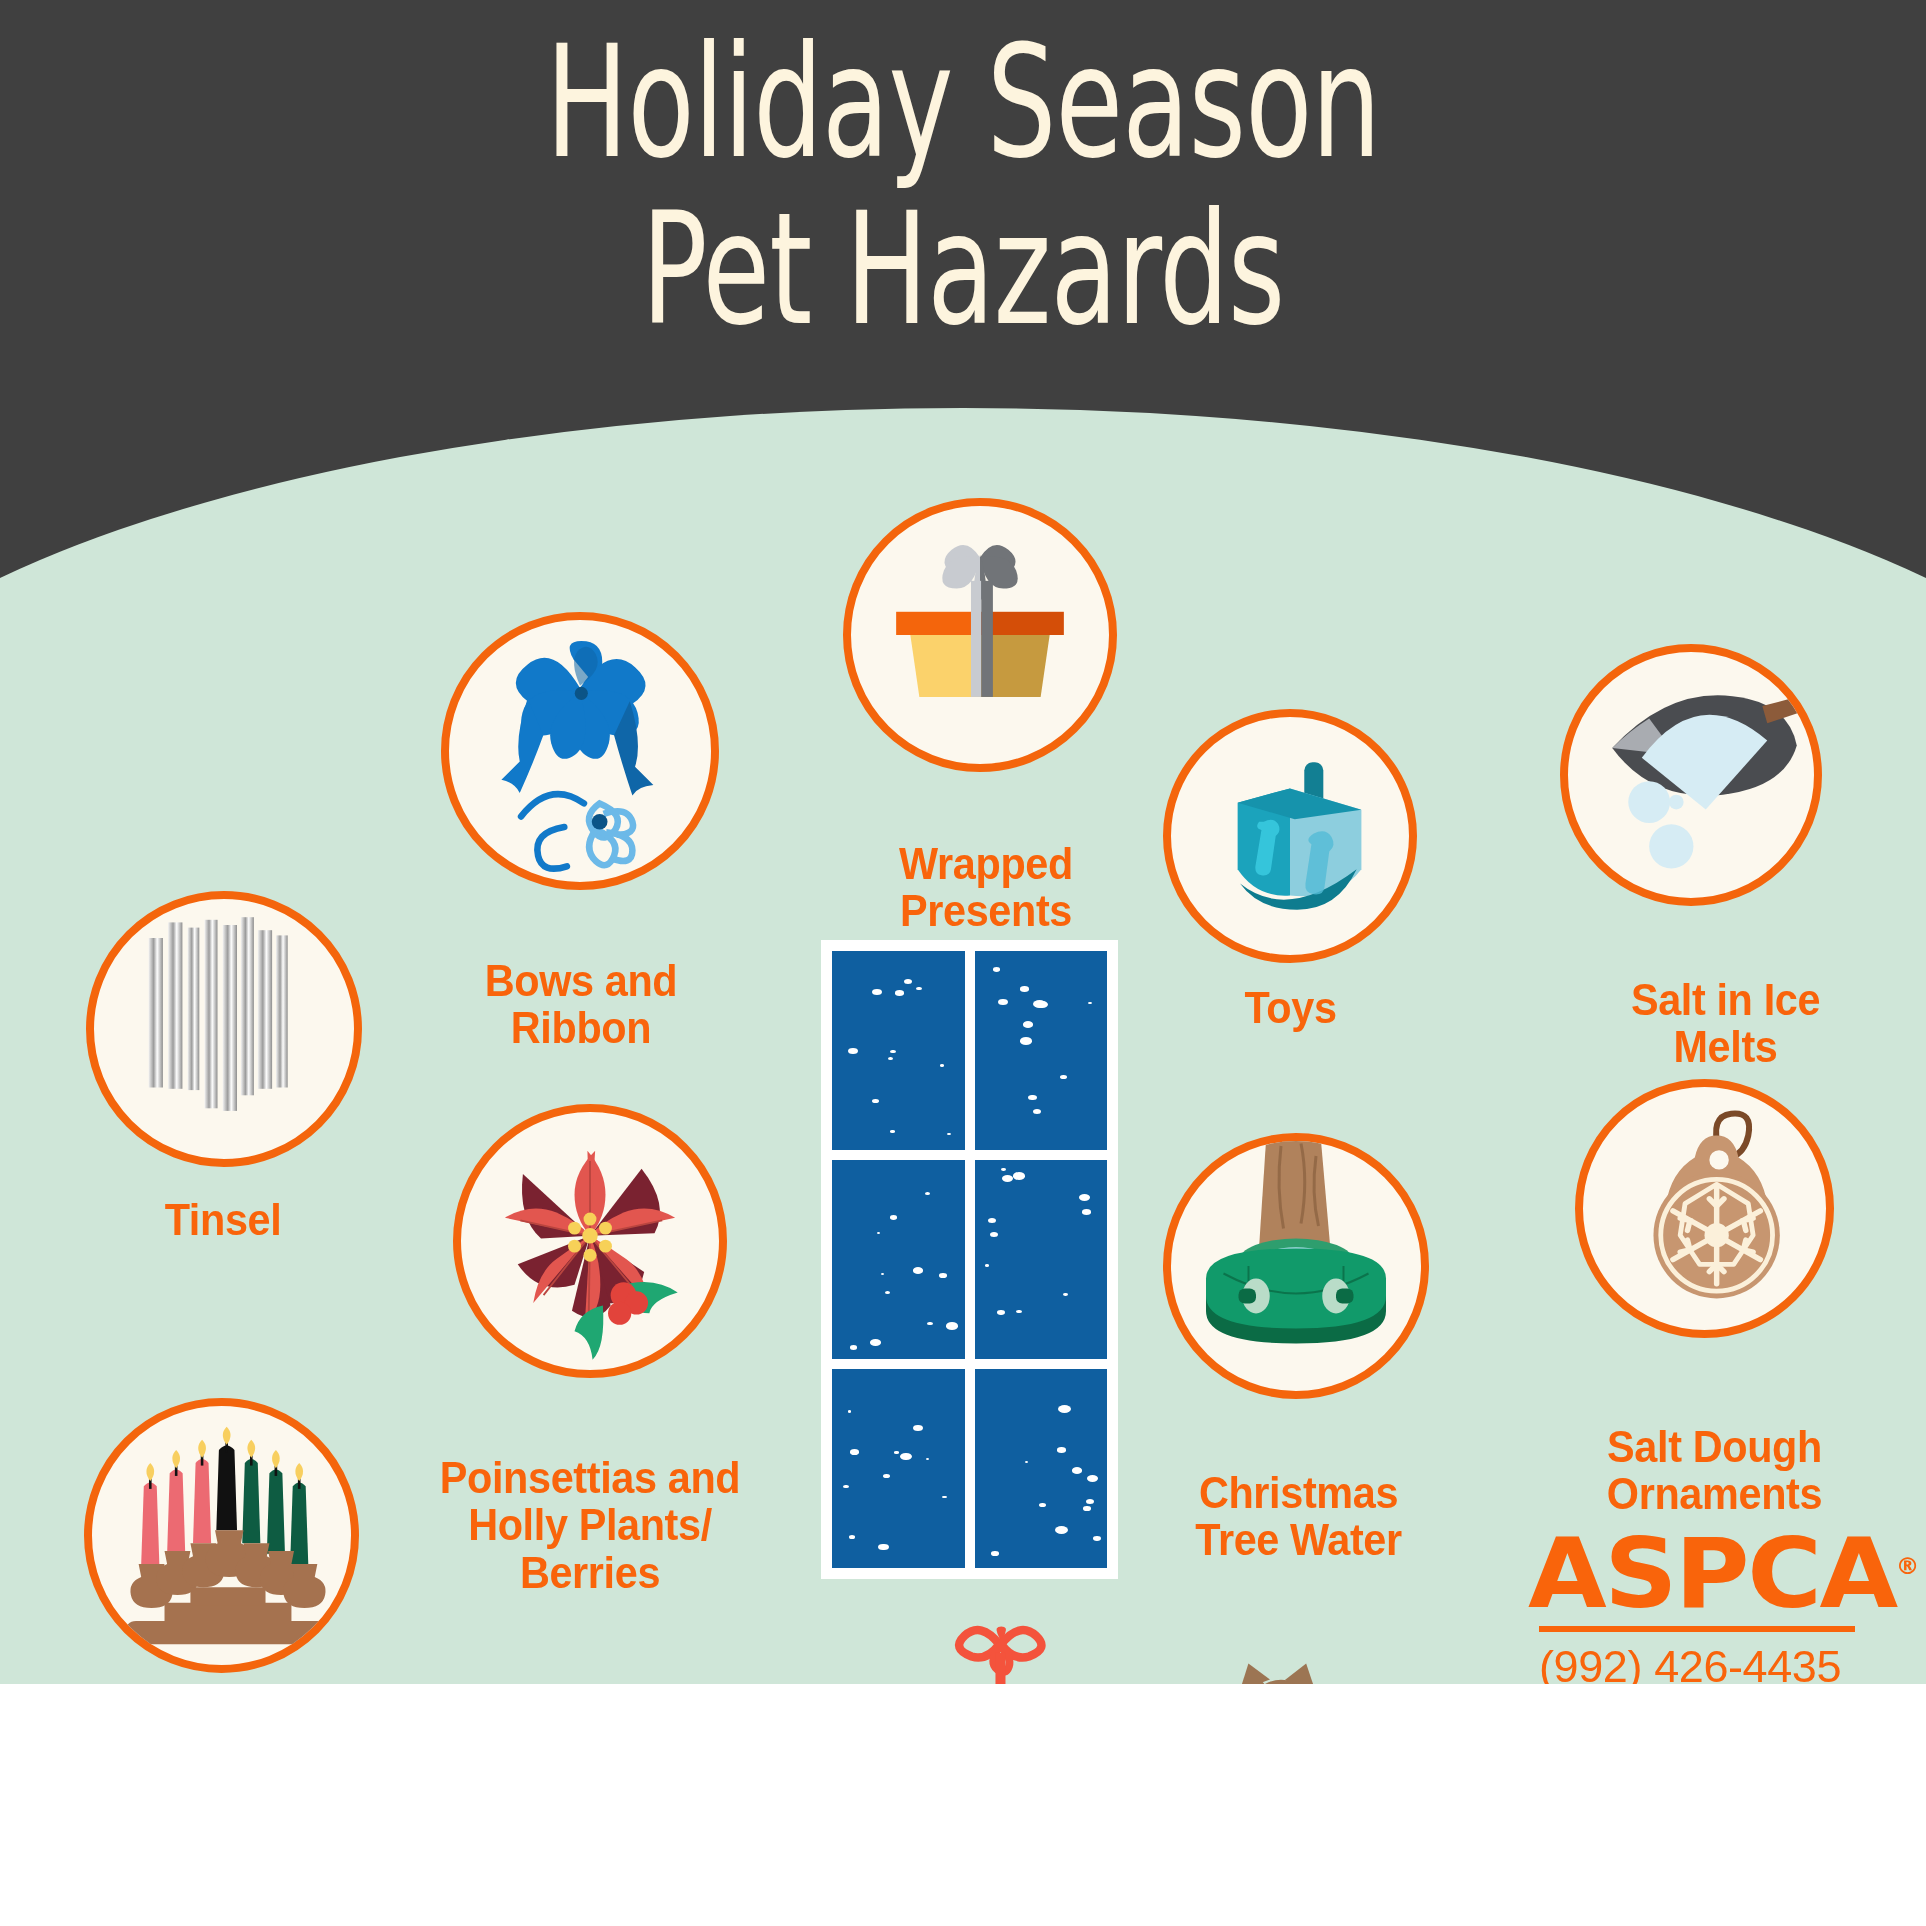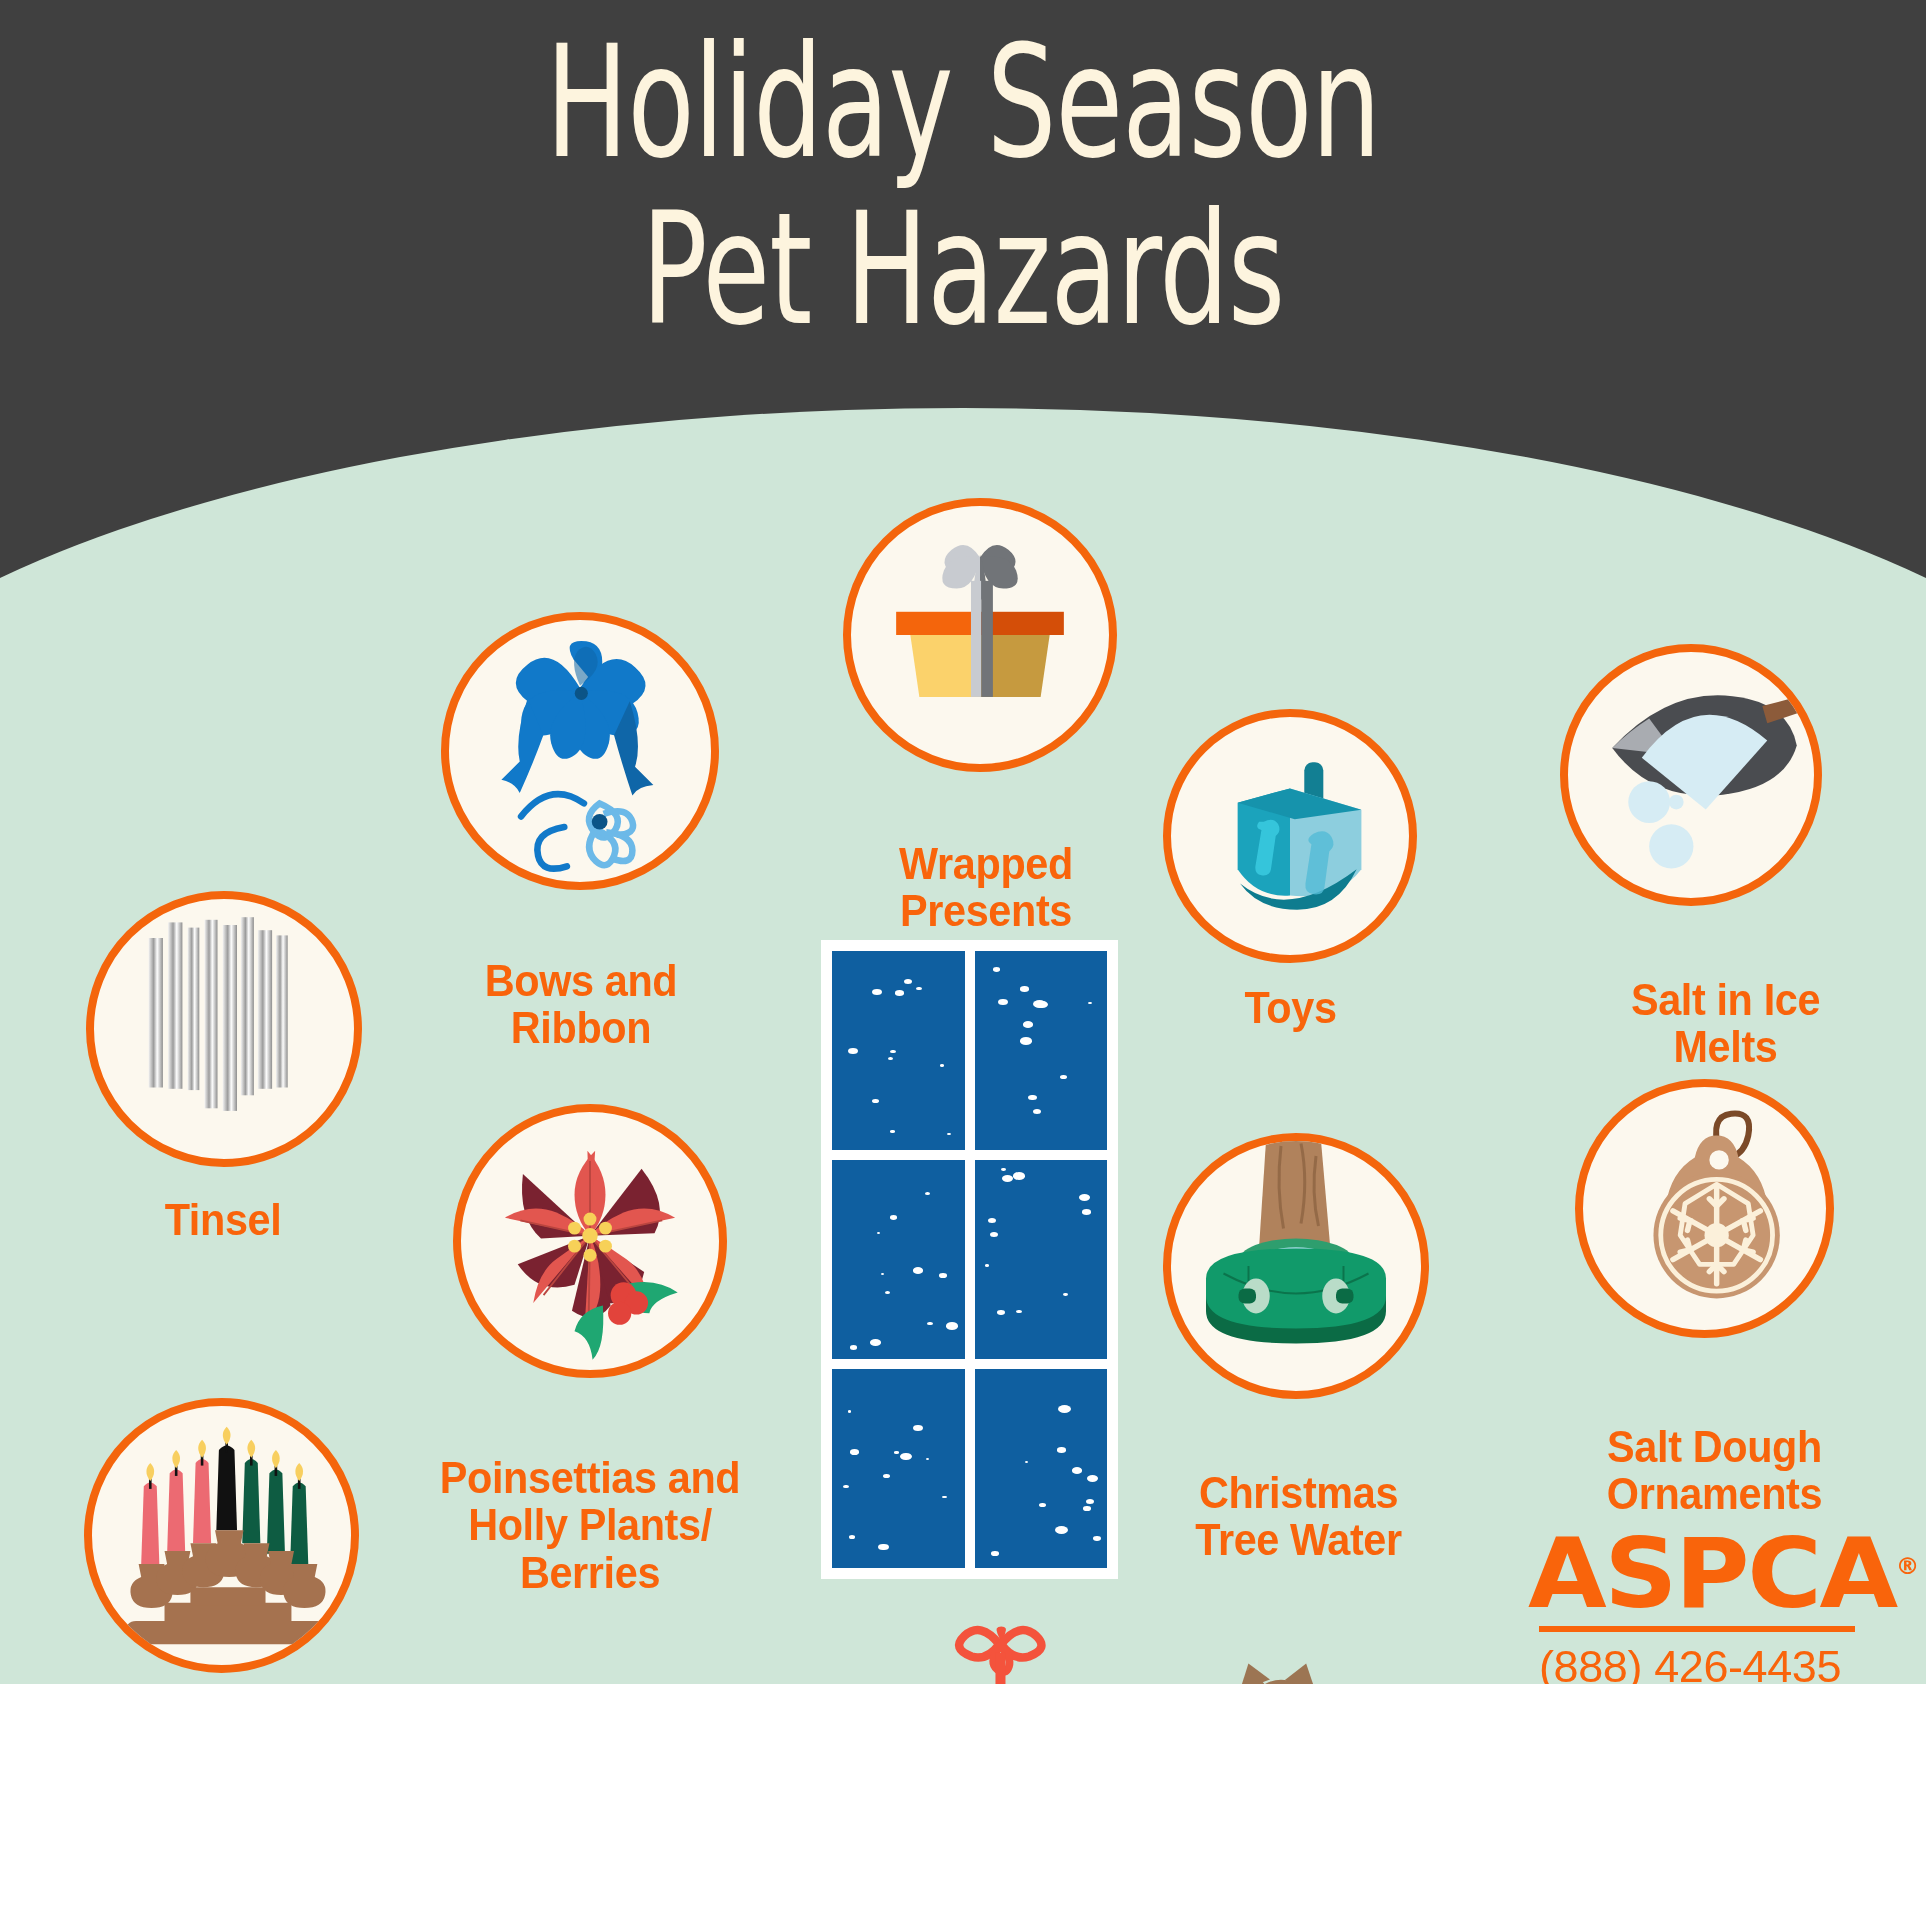--- a/index.html
+++ b/index.html
@@ -547,18 +547,18 @@
       <ellipse cx="1500" cy="790" rx="26" ry="42" fill="#B8BCC0"></ellipse>
     </g>
   </svg>
 
   <div class="aspca">
     <div class="aspca-word">
       <span>ASPCA</span><span class="reg">®</span>
     </div>
     <div class="rule"></div>
     <div class="aspca-sub">
-      <div>(888) 426-4435</div>
+      <div>(992) 426-4435</div>
     </div>
   </div>
 
 </div>
 
 
 </body></html>

